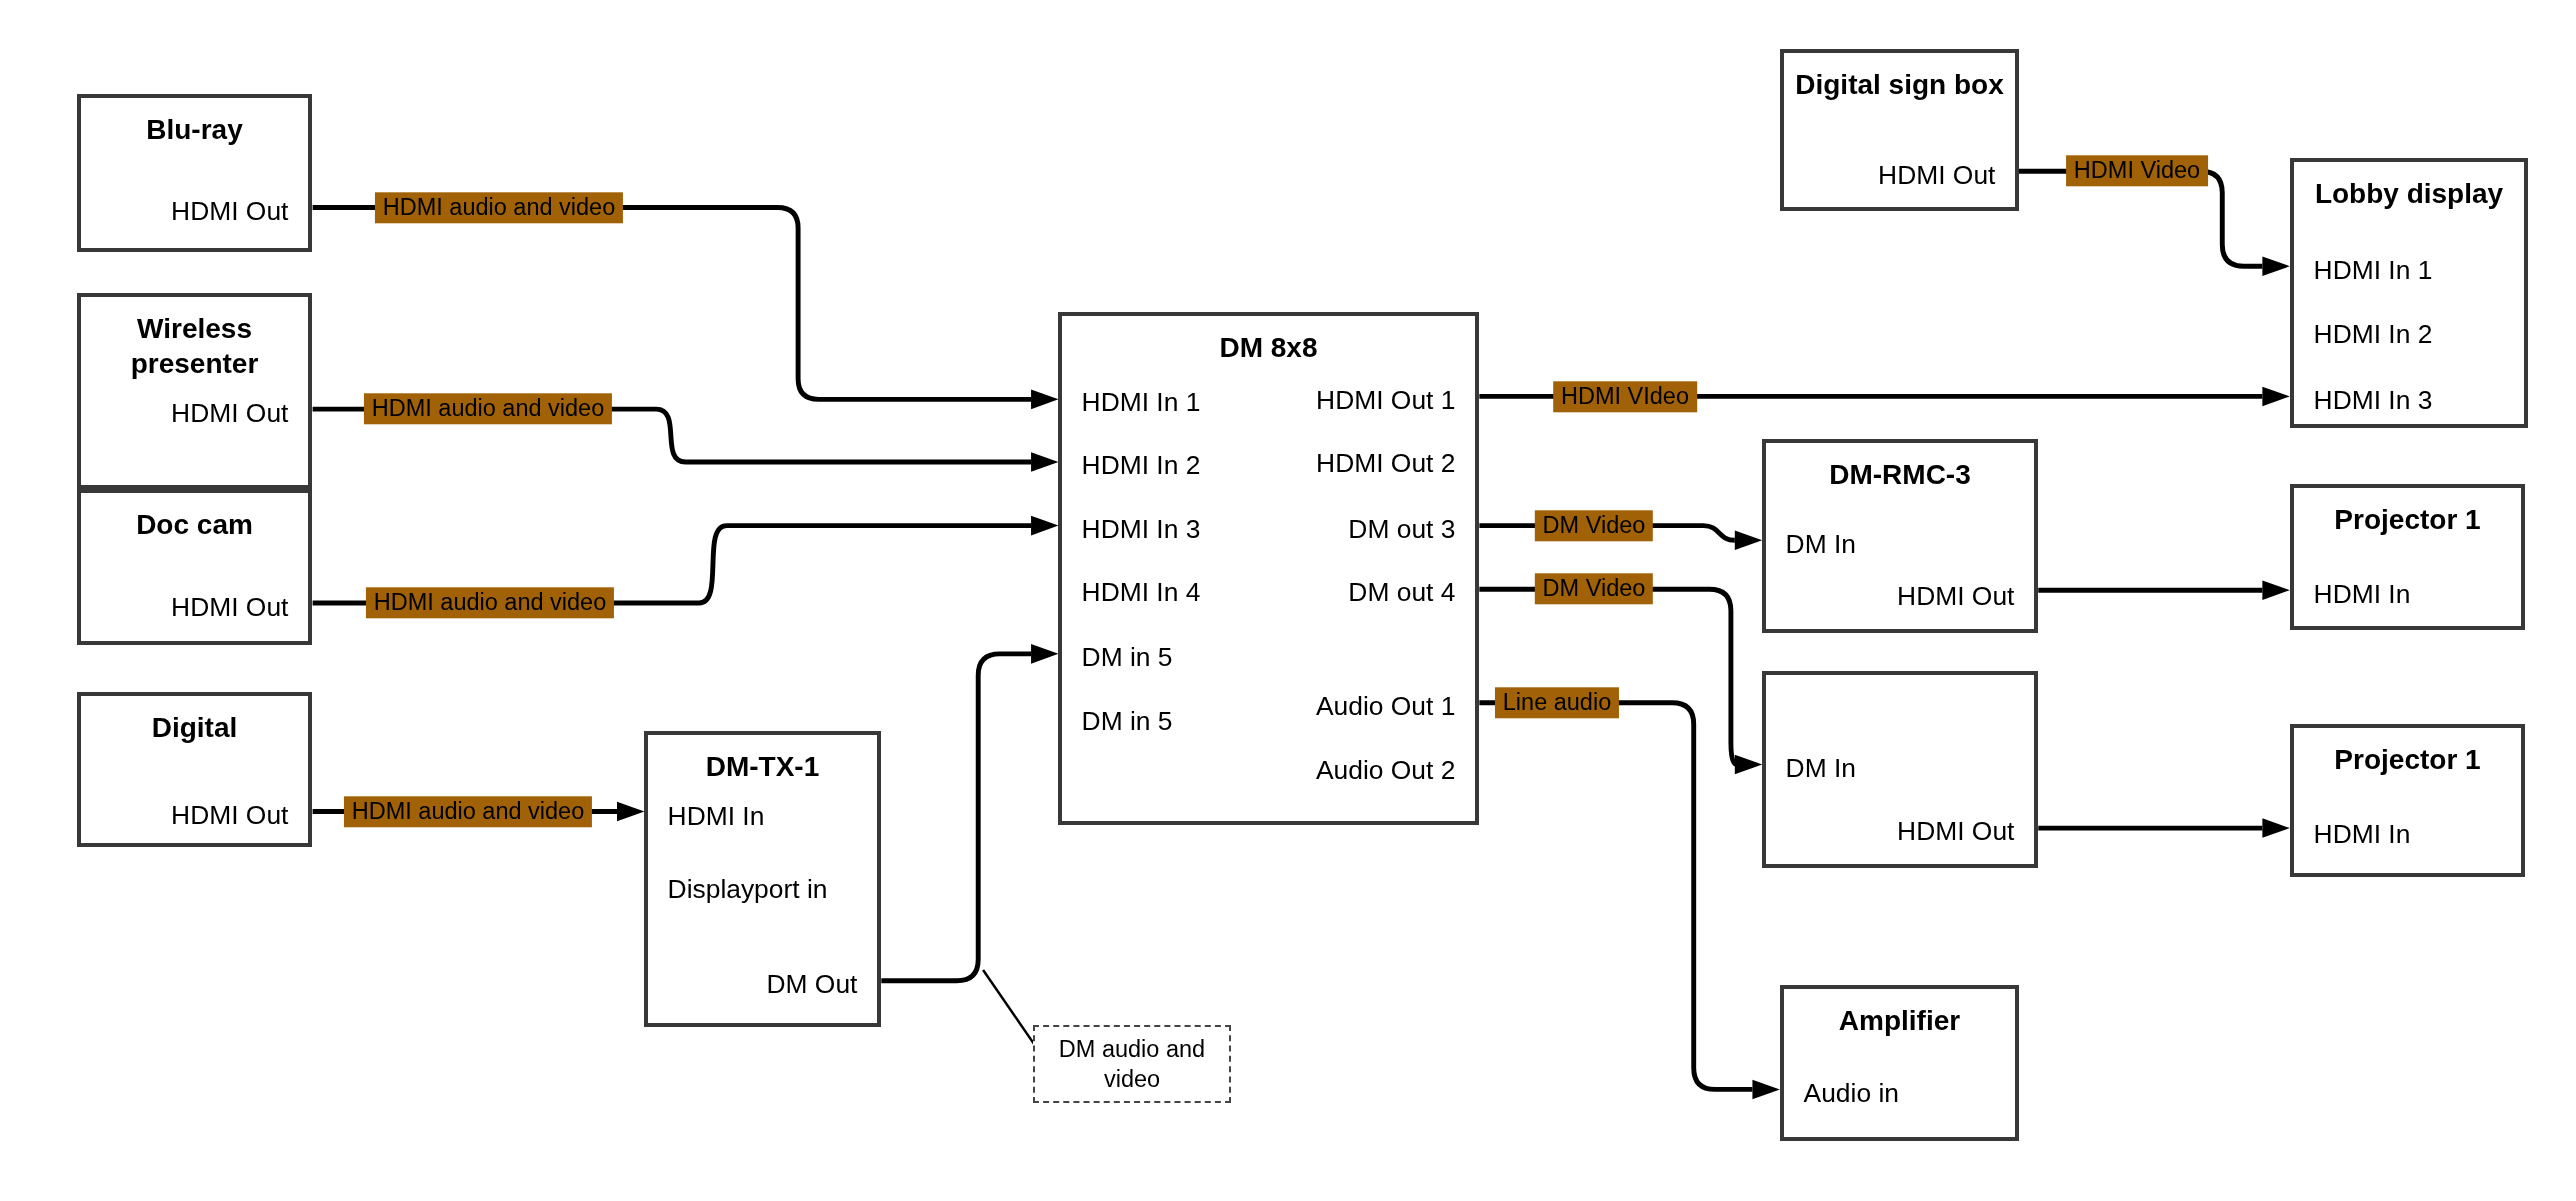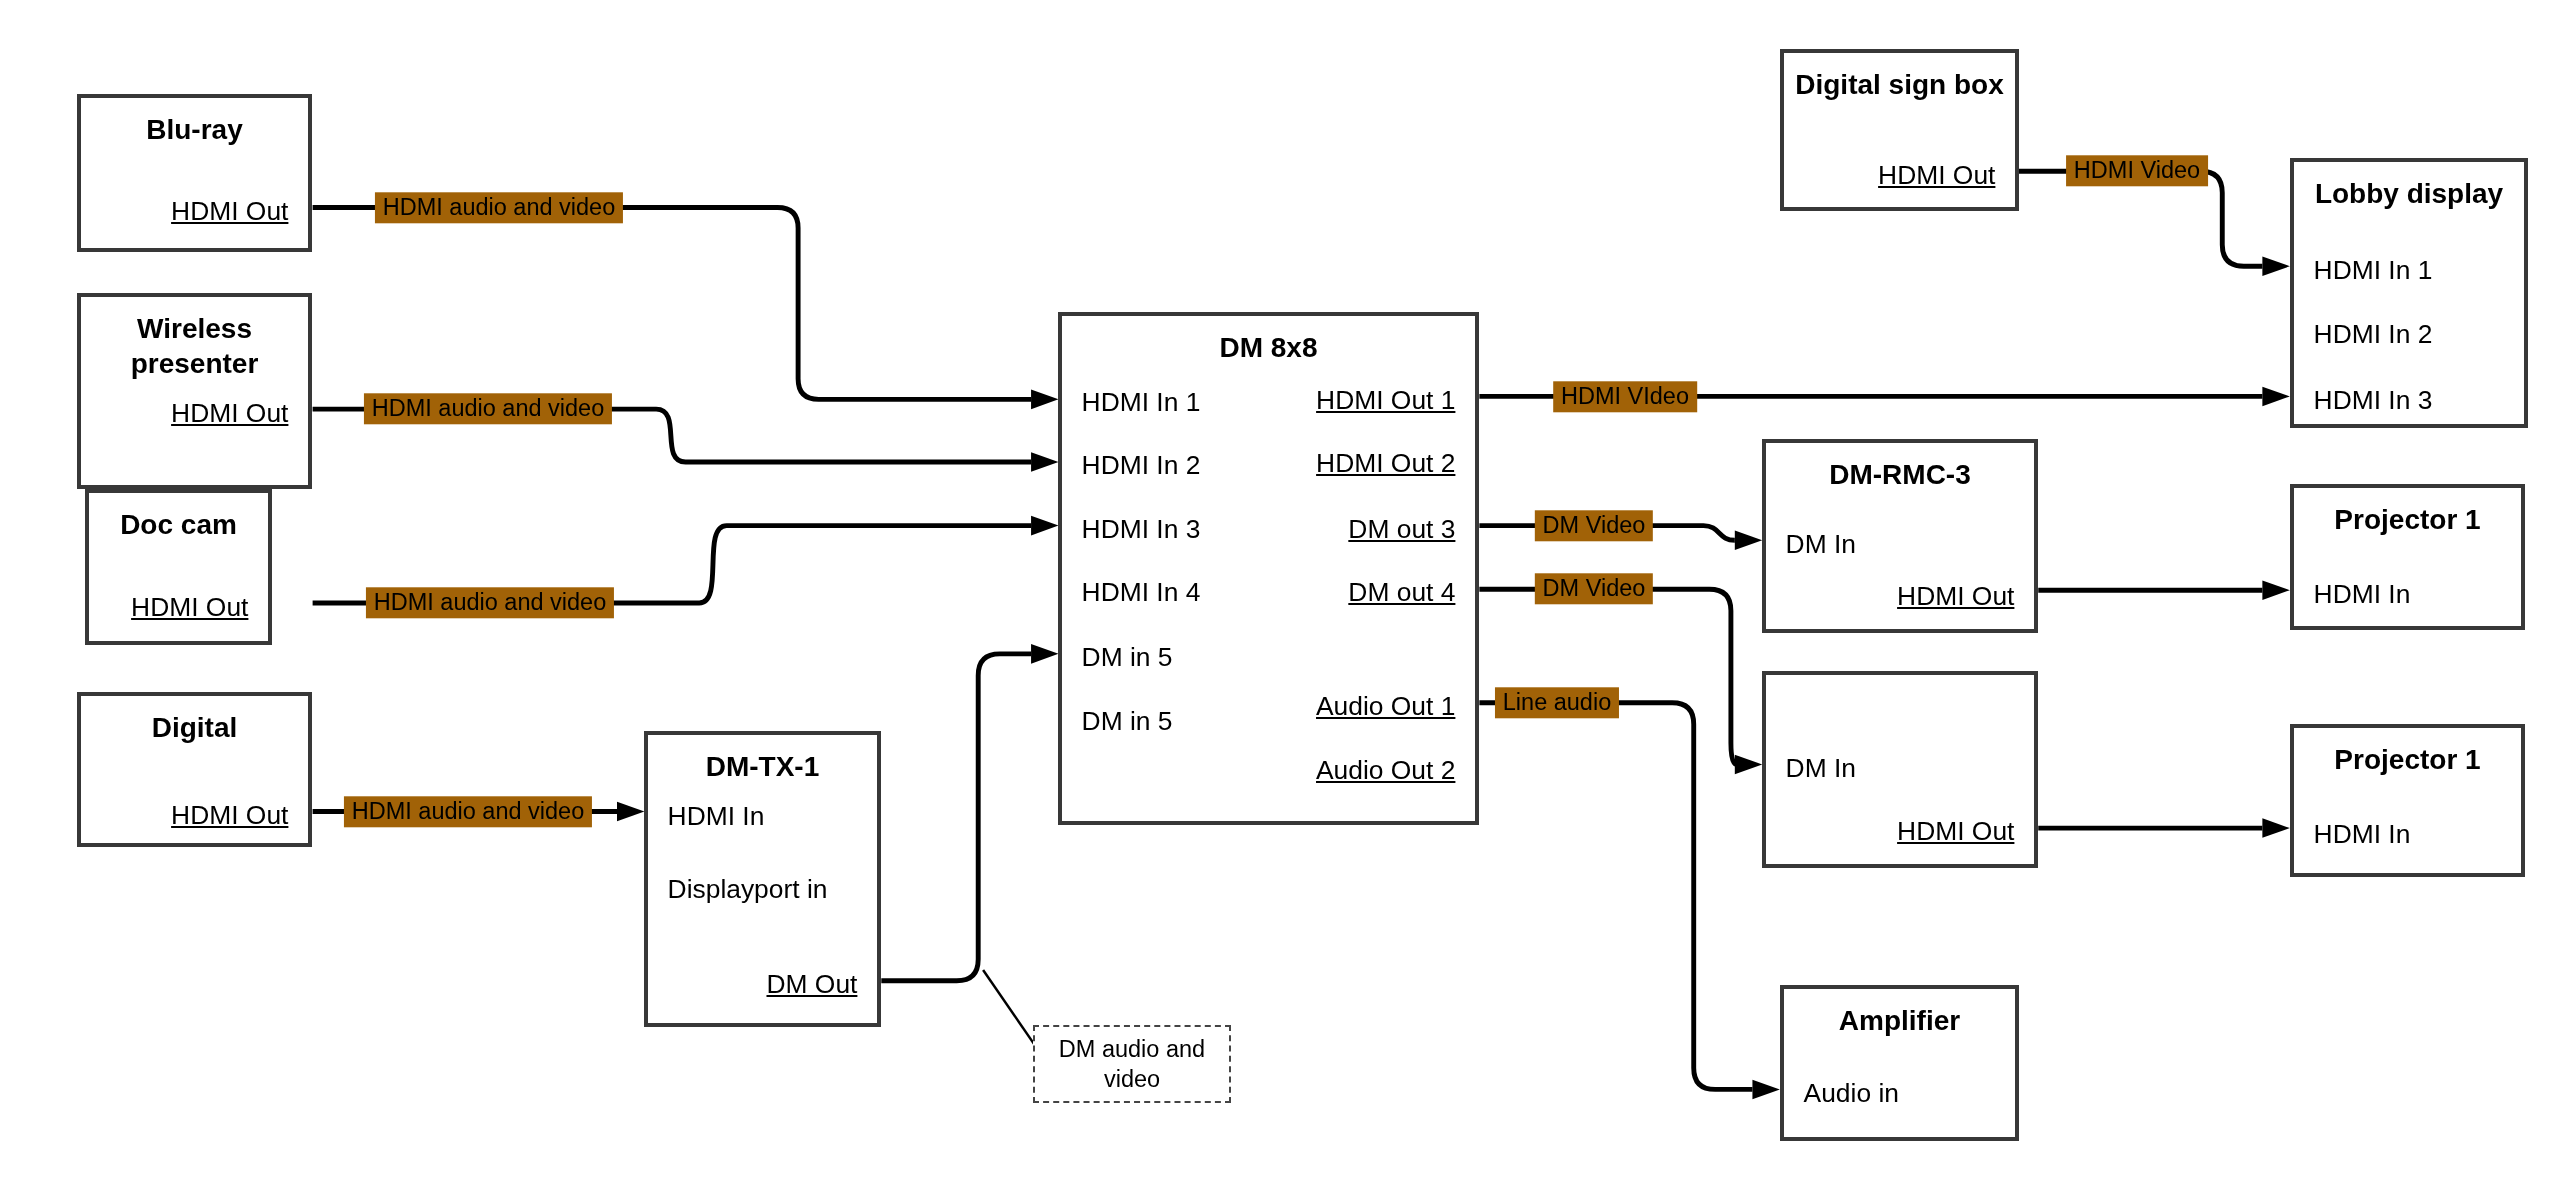--- a/index.html
+++ b/index.html
@@ -37,21 +37,21 @@
     padding-top: 13.7px;
   }
   .port {
     position: absolute;
     font-size: 26.4px;
     line-height: 31px;
     height: 31px;
     white-space: nowrap;
   }
   .port.left  { left: 19.6px;  text-align: left; }
-  .port.right { right: 19.6px; text-align: right; text-decoration: underline; }
+  .port.right { right: 19.6px; text-align: right; }
   .edge-label {
     position: absolute;
     transform: translate(-50%, -50%);
     background: #a16207;
     font-size: 23.5px;
     line-height: 27.4px;
     padding: 2px 7.8px;
     white-space: nowrap;
   }
   .note {
@@ -105,21 +105,21 @@
   <div class="node" style="left:77px;top:94px;width:235px;height:158px">
     <div class="node-title">Blu-ray</div>
     <div class="port right" style="top:98px">HDMI Out</div>
   </div>
 
   <div class="node" style="left:77px;top:293px;width:235px;height:196px">
     <div class="node-title">Wireless presenter</div>
     <div class="port right" style="top:101px">HDMI Out</div>
   </div>
 
-  <div class="node" style="left:85px;top:489px;width:187px;height:156px">
+  <div class="node" style="left:77px;top:489px;width:235px;height:156px">
     <div class="node-title">Doc cam</div>
     <div class="port right" style="top:99px">HDMI Out</div>
   </div>
 
   <div class="node" style="left:77px;top:692px;width:235px;height:155px">
     <div class="node-title">Digital</div>
     <div class="port right" style="top:104px">HDMI Out</div>
   </div>
 
   <div class="node" style="left:644px;top:731px;width:237px;height:296px">

